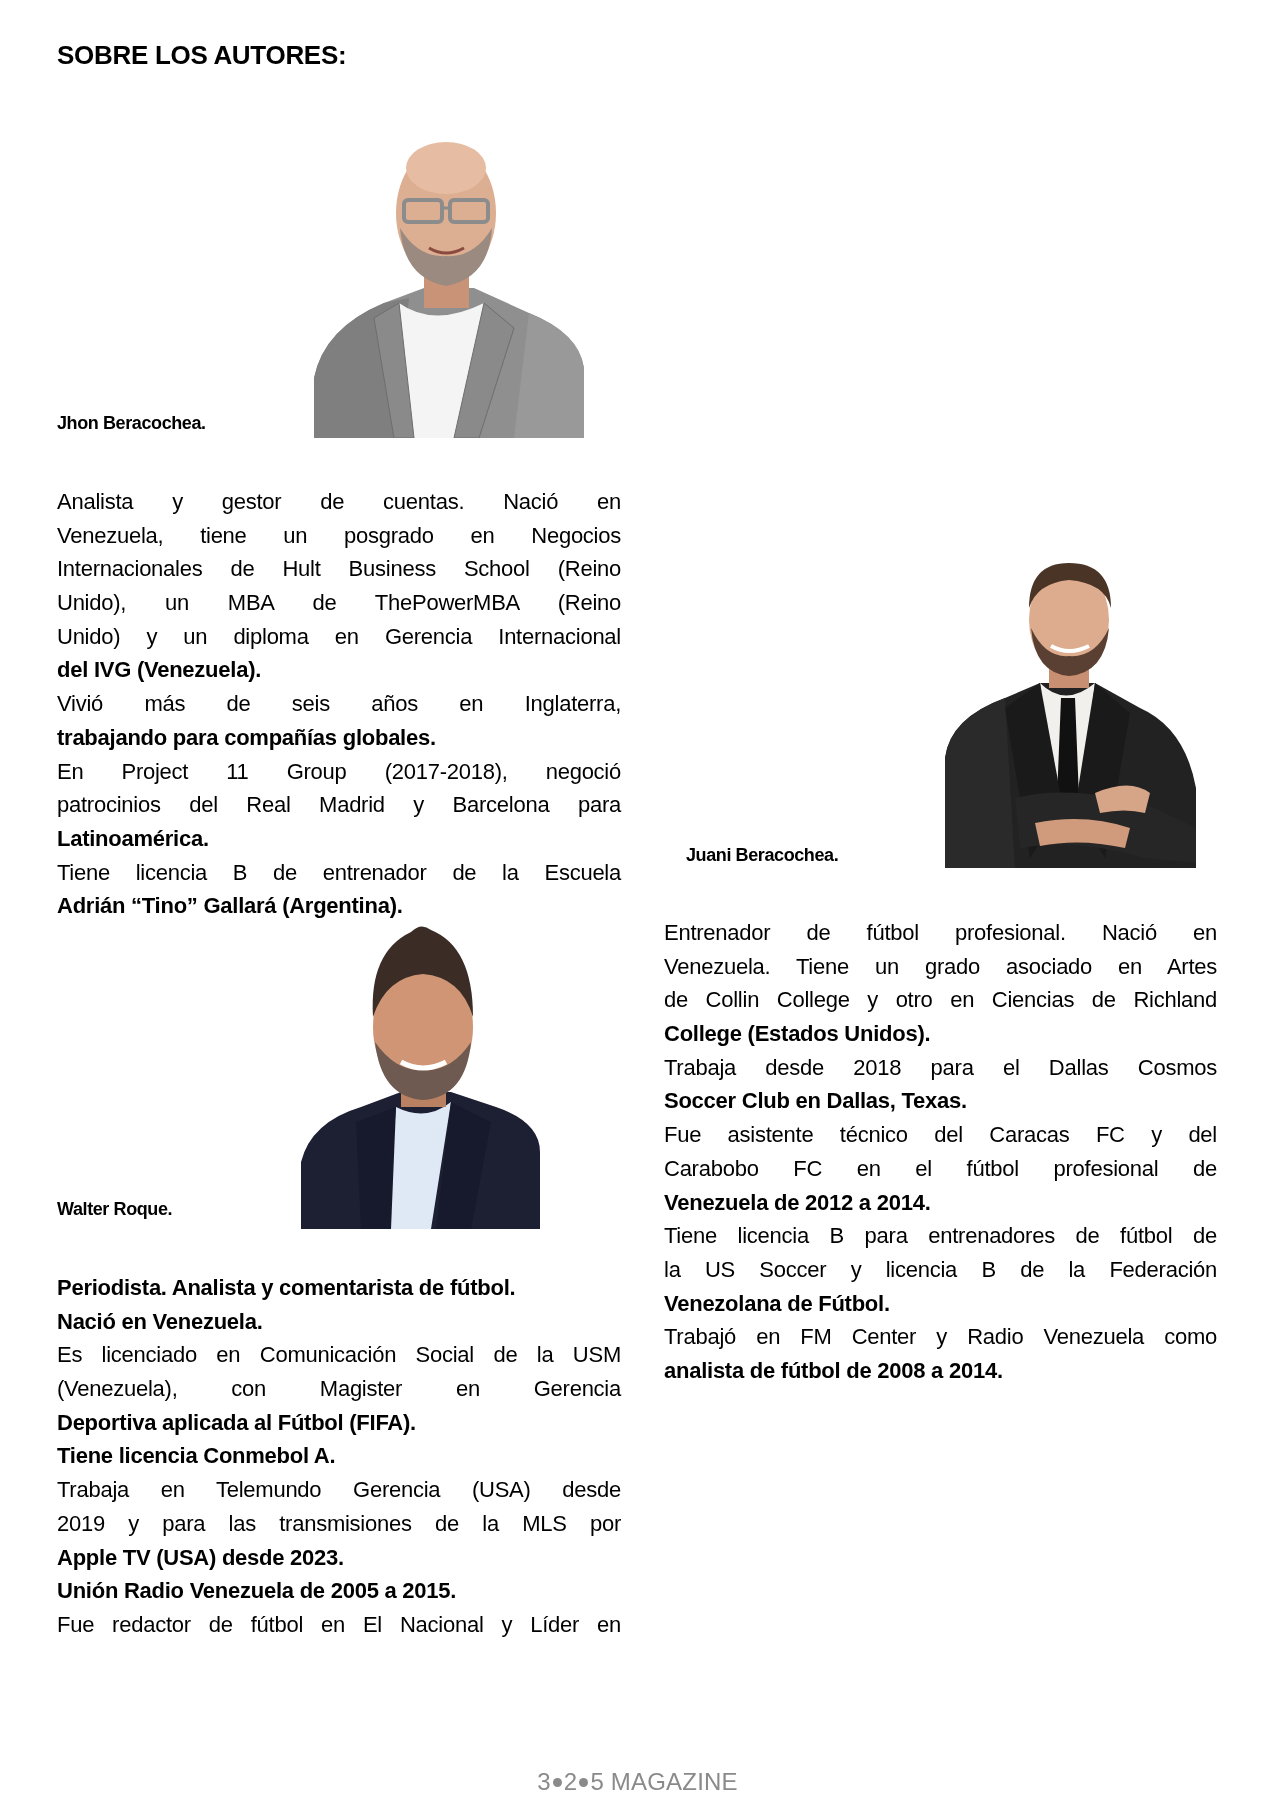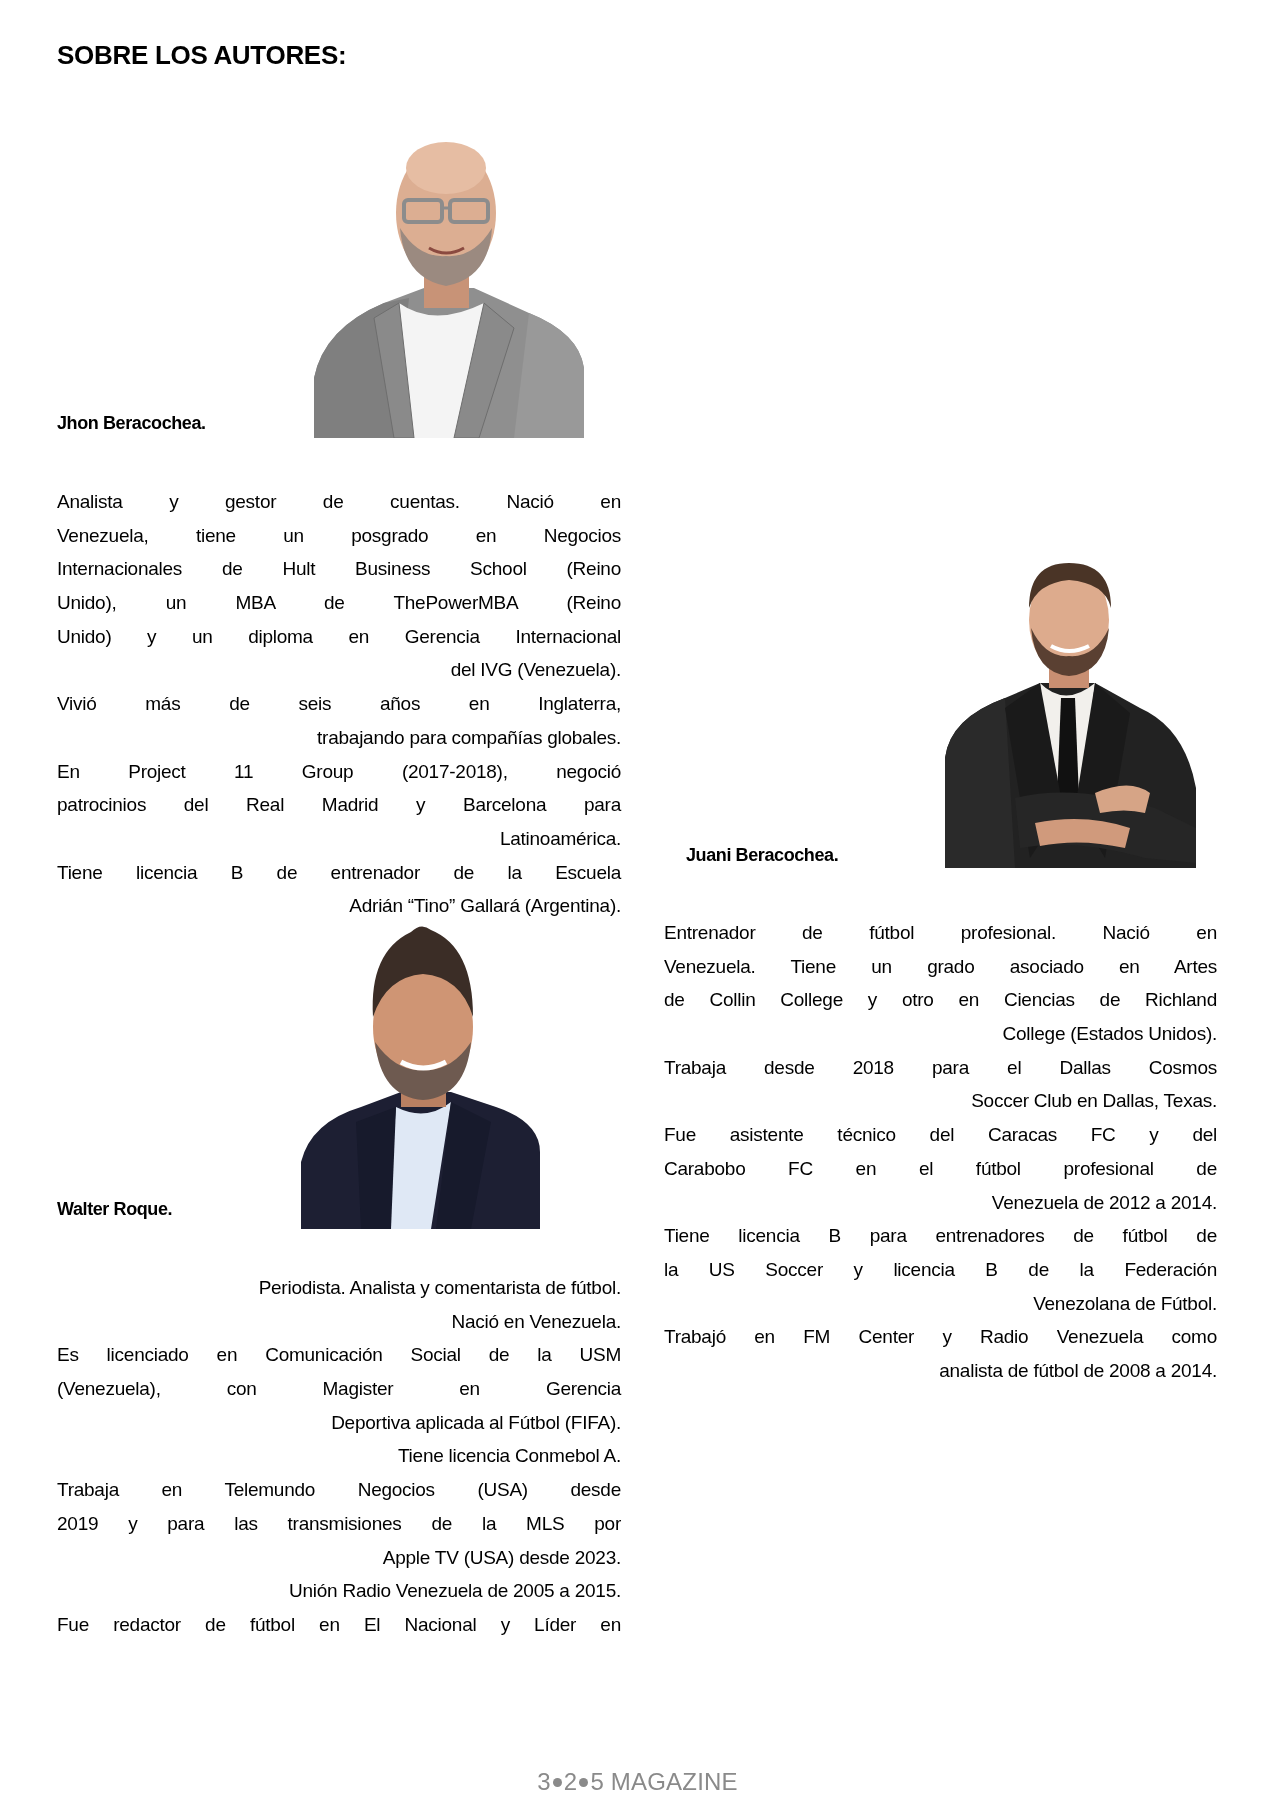--- a/index.html
+++ b/index.html
@@ -1,24 +1,24 @@
 <!DOCTYPE html>
 <html><head>
 <meta charset="utf-8">
 <style>
   html, body { margin: 0; padding: 0; background: #ffffff; }
   body { width: 1275px; height: 1803px; position: relative; overflow: hidden;
          font-family: "Liberation Sans", sans-serif; color: #000; }
   .abs { position: absolute; }
   .heading { left: 57px; top: 40px; font-size: 26px; font-weight: bold; letter-spacing: -0.3px; white-space: nowrap; }
   .name { font-size: 18px; font-weight: bold; letter-spacing: -0.4px; white-space: nowrap; line-height: 30px; }
-  .bio { font-size: 19px; letter-spacing: -0.25px; line-height: 33.7px; }
+  .bio { font-size: 22px; letter-spacing: -0.25px; line-height: 33.7px; }
   .bio .line { display: block; height: 33.7px; white-space: nowrap; overflow: visible; }
   .bio .line.j { text-align: justify; text-align-last: justify; white-space: normal; }
-  .bio .line.l { text-align: right; }
+  .bio .line.l { text-align: left; font-weight: bold; }
   .photo { position: absolute; overflow: hidden; background: #ffffff; }
   .photo svg { display: block; width: 100%; height: 100%; }
   .footer { left: 0; width: 1275px; top: 1768px; text-align: center; font-size: 24px; color: #8a8a8a; letter-spacing: 0.2px; }
   .footer .dot { display: inline-block; width: 9px; height: 9px; border-radius: 50%; background: #8a8a8a; margin: 0 2px 3px 2px; vertical-align: middle; }
 </style>
 </head>
 <body>
 
 <div class="abs heading">SOBRE LOS AUTORES:</div>
 
@@ -138,21 +138,21 @@
 
 <div class="abs name" style="left:57px; top:1194px;">Walter Roque.</div>
 
 <div class="abs bio" style="left:57px; top:1271px; width:564px;">
     <span class="line l">Periodista. Analista y comentarista de fútbol.</span>
     <span class="line l">Nació en Venezuela.</span>
     <span class="line j">Es licenciado en Comunicación Social de la USM</span>
     <span class="line j">(Venezuela), con Magister en Gerencia</span>
     <span class="line l">Deportiva aplicada al Fútbol (FIFA).</span>
     <span class="line l">Tiene licencia Conmebol A.</span>
-    <span class="line j">Trabaja en Telemundo Negocios (USA) desde</span>
+    <span class="line j">Trabaja en Telemundo Gerencia (USA) desde</span>
     <span class="line j">2019 y para las transmisiones de la MLS por</span>
     <span class="line l">Apple TV (USA) desde 2023.</span>
     <span class="line l">Unión Radio Venezuela de 2005 a 2015.</span>
     <span class="line j">Fue redactor de fútbol en El Nacional y Líder en</span>
   </div>
 
 <div class="abs footer">
   <span>3</span><span class="dot"></span><span>2</span><span class="dot"></span><span>5 MAGAZINE</span>
 </div>
 

